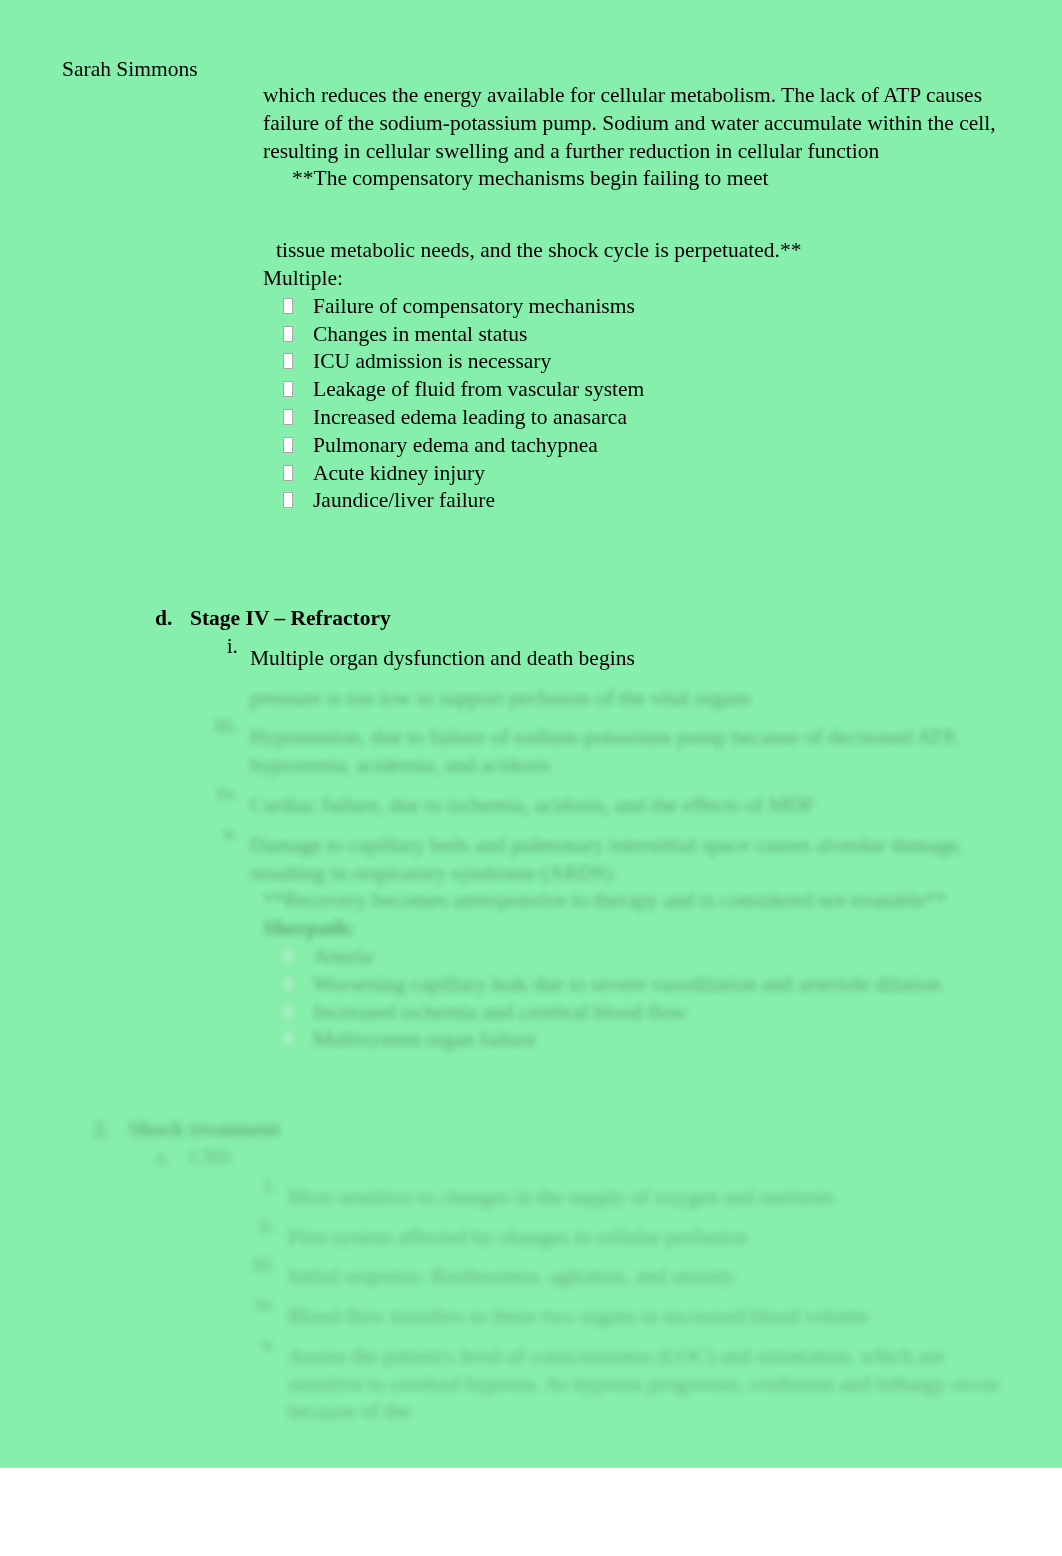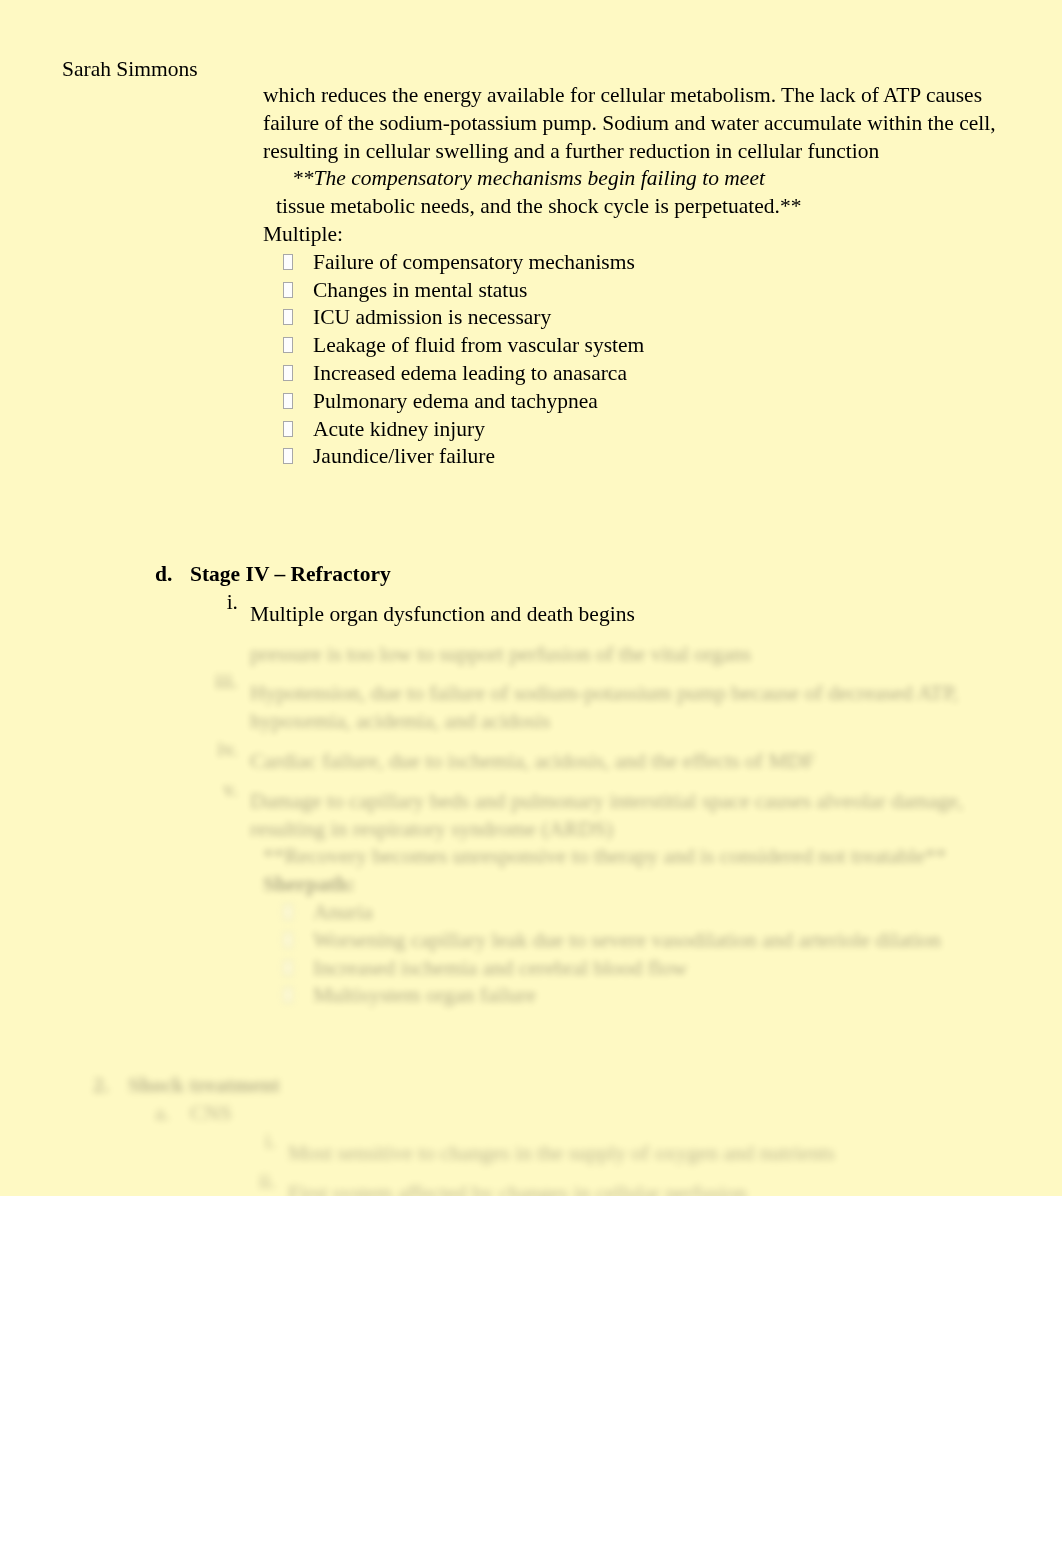--- a/index.html
+++ b/index.html
@@ -9,22 +9,22 @@
     background: #ffffff;
   }
   body {
     font-family: "Liberation Serif", "DejaVu Serif", serif;
     color: #000000;
     -webkit-font-smoothing: antialiased;
   }
   .page {
     position: relative;
     width: 1062px;
-    height: 1196px;
-    background: #fef9c3;
+    height: 1468px;
+    background: #86efac;
     overflow: hidden;
   }
 
   
   .author {
     position: absolute;
     left: 62px;
     top: 56px;
     font-size: 21.5px;
     line-height: 27.8px;
@@ -37,22 +37,22 @@
     top: 82px;
     width: 1062px;
   }
 
   .para-line {
     margin: 0;
     padding: 0 62px 0 247px;
     font-size: 21.5px;
     line-height: 27.8px;
   }
-  .para-line.ind-1 { padding-left: 292px; font-style: italic; }
-  .para-line.ind-2 { padding-left: 276px; }
+  .para-line.ind-1 { padding-left: 292px; }
+  .para-line.ind-2 { padding-left: 276px; margin-top: 44px; }
   .para-line.ind-0 { padding-left: 247px; margin-left: 16px; }
 
   
   .sym-list {
     margin: 0;
     padding: 0;
     list-style: none;
   }
   .sym-item {
     display: flex;

